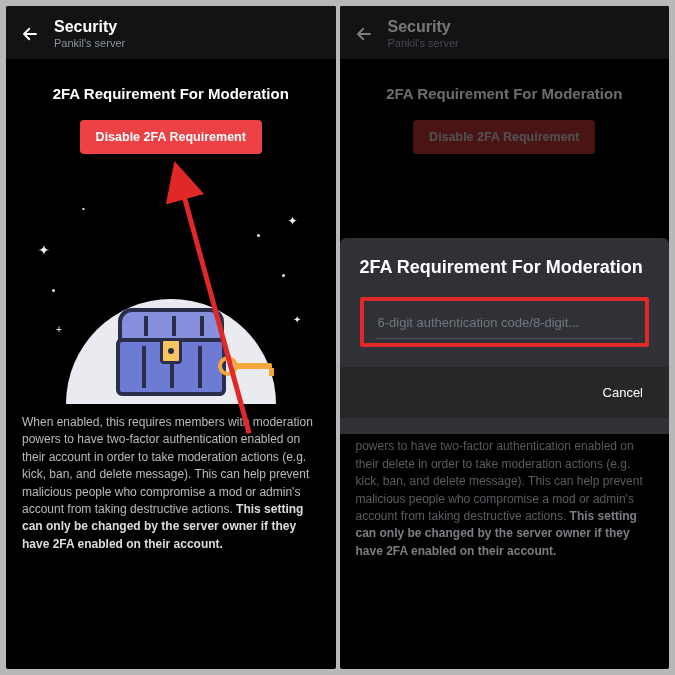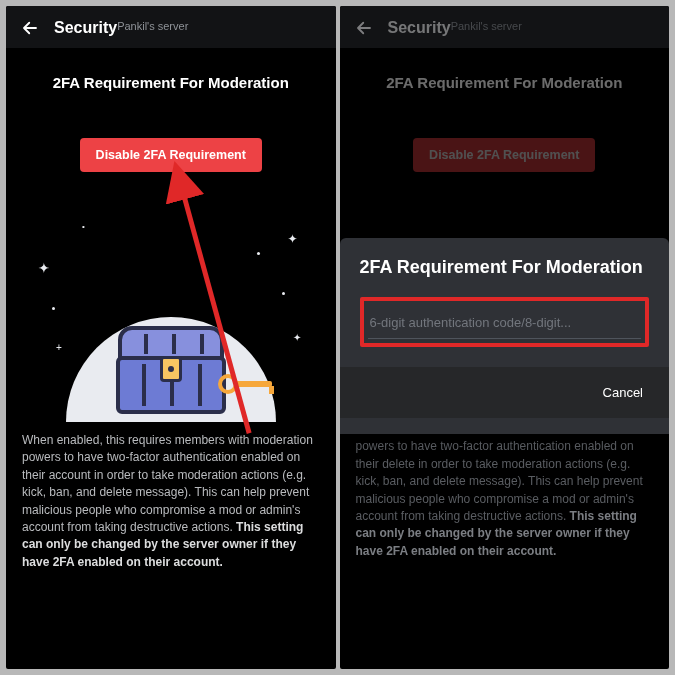--- a/index.html
+++ b/index.html
@@ -26,21 +26,21 @@
     padding: 12px 14px 10px 14px;
     background: #121315;
   }
   .back-icon {
     width: 20px; height: 20px;
     display: flex; align-items: center; justify-content: center;
     color: #fff;
     flex: 0 0 auto;
   }
   .back-icon svg { width: 18px; height: 18px; }
-  .header-titles { display: flex; flex-direction: row; }
+  .header-titles { display: flex; flex-direction: column; }
   .header-title { font-size: 16px; font-weight: 700; color: #fff; }
   .header-sub { font-size: 11px; color: #8e9297; margin-top: 1px; }
 
   .content { padding: 18px 16px 16px 16px; }
   .section-title {
     text-align: center;
     color: #fff;
     font-size: 15px;
     font-weight: 700;
     margin: 8px 0 18px 0;
@@ -48,21 +48,20 @@
   .btn-row { display: flex; justify-content: center; }
   .danger-btn {
     background: #ed4245;
     color: #fff;
     font-size: 12.5px;
     font-weight: 600;
     padding: 10px 16px;
     border: none;
     border-radius: 4px;
     cursor: pointer;
-    margin-top: 29px;
   }
 
   
   .illus-wrap {
     position: relative;
     height: 230px;
     margin: 20px 0 10px 0;
   }
   .moon {
     position: absolute;
@@ -174,21 +173,21 @@
     border-top-right-radius: 6px;
     box-shadow: 0 -8px 24px rgba(0,0,0,0.6);
   }
   .sheet-title {
     color:#fff; font-size:18px; font-weight:800;
     line-height:1.25; margin-bottom:18px;
   }
   .code-field-wrap{
     position:relative;
     border: 4px solid #e02828;
-    padding: 4px 4px;
+    padding: 4px 12px;
     border-radius: 2px;
   }
   .code-input{
     width:100%;
     background: transparent;
     border: none;
     border-bottom: 1px solid #4f545c;
     color: #dcddde;
     font-size: 13px;
     padding: 10px 2px 8px 2px;

